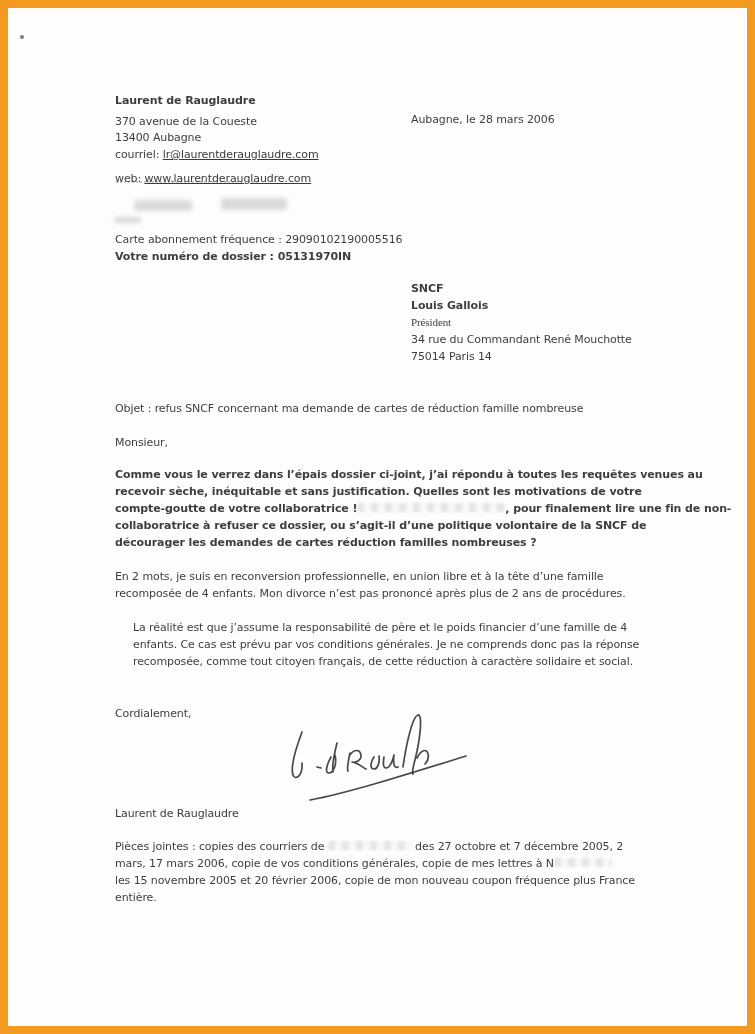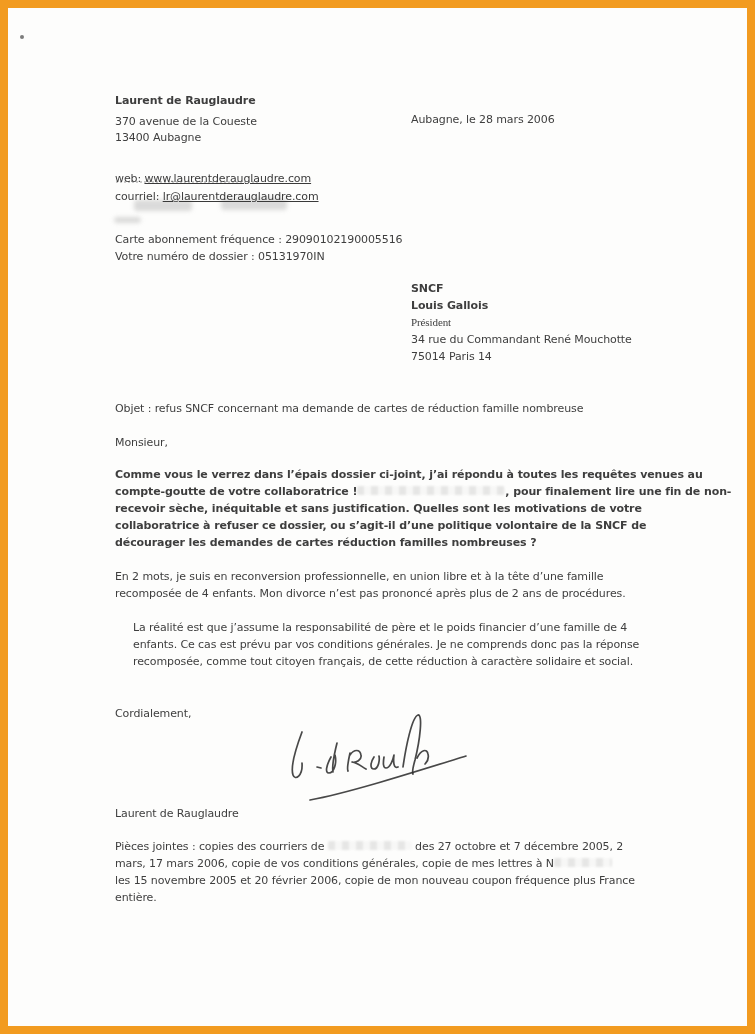--- a/index.html
+++ b/index.html
@@ -41,45 +41,45 @@
   <div class="speck" style="left:12px; top:27px;"></div>
   <div class="erased-underline" style="left:108px; top:173px; width:142px;"></div>
   <div class="smudge" style="left:126px; top:192px; width:58px; height:11px;"></div>
   <div class="smudge" style="left:213px; top:190px; width:66px; height:12px;"></div>
   <div class="smudge" style="left:106px; top:209px; width:27px; height:6px;"></div>
 
   <div class="abs txt bold" style="left:107px; top:84px;">Laurent de Rauglaudre</div>
   <div class="abs txt" style="left:107px; top:105px;">370 avenue de la Coueste</div>
   <div class="abs txt" style="left:403px; top:103px;">Aubagne, le 28 mars 2006</div>
   <div class="abs txt" style="left:107px; top:121px;">13400 Aubagne</div>
-  <div class="abs txt" style="left:107px; top:138px;margin-top:42px;">
+  <div class="abs txt" style="left:107px; top:138px;">
     <span>courriel: </span><span class="link">lr@laurentderauglaudre.com</span>
   </div>
   <div class="abs txt" style="left:107px; top:162px;">
     <span>web: </span><span class="link">www.laurentderauglaudre.com</span>
   </div>
 
   <div class="abs txt" style="left:107px; top:223px;">Carte abonnement fréquence : 29090102190005516</div>
-  <div class="abs txt" style="left:107px; top:240px;">Votre numéro de dossier : 05131970IN</div>
+  <div class="abs txt" style="left:107px; top:240px;font-weight:bold;">Votre numéro de dossier : 05131970IN</div>
 
   <div class="abs txt bold" style="left:403px; top:272px;">SNCF</div>
   <div class="abs txt bold" style="left:403px; top:289px;">Louis Gallois</div>
   <div class="abs txt" style="left:403px; top:306px;font-family:Liberation Serif, serif;">Président</div>
   <div class="abs txt" style="left:403px; top:323px;">34 rue du Commandant René Mouchotte</div>
   <div class="abs txt" style="left:403px; top:340px;">75014 Paris 14</div>
 
   <div class="abs txt" style="left:107px; top:392px;">Objet : refus SNCF concernant ma demande de cartes de réduction famille nombreuse</div>
   <div class="abs txt" style="left:107px; top:426px;">Monsieur,</div>
 
   <div class="abs txt" style="left:107px; top:458px;font-weight:bold;">
     <div class="line">Comme vous le verrez dans l’épais dossier ci-joint, j’ai répondu à toutes les requêtes venues au</div>
+    <div class="line">recevoir sèche, inéquitable et sans justification. Quelles sont les motivations de votre</div>
     <div class="line">
       <span>compte-goutte de votre collaboratrice !</span><span class="redact" style="width:148px;"></span><span>, pour finalement lire une fin de non-</span>
     </div>
-    <div class="line">recevoir sèche, inéquitable et sans justification. Quelles sont les motivations de votre</div>
     <div class="line">collaboratrice à refuser ce dossier, ou s’agit-il d’une politique volontaire de la SNCF de</div>
     <div class="line">décourager les demandes de cartes réduction familles nombreuses ?</div>
   </div>
 
   <div class="abs txt" style="left:107px; top:560px;">
     <div class="line">En 2 mots, je suis en reconversion professionnelle, en union libre et à la tête d’une famille</div>
     <div class="line">recomposée de 4 enfants. Mon divorce n’est pas prononcé après plus de 2 ans de procédures.</div>
   </div>
 
   <div class="abs txt" style="left:107px; top:611px;margin-left:18px;">

